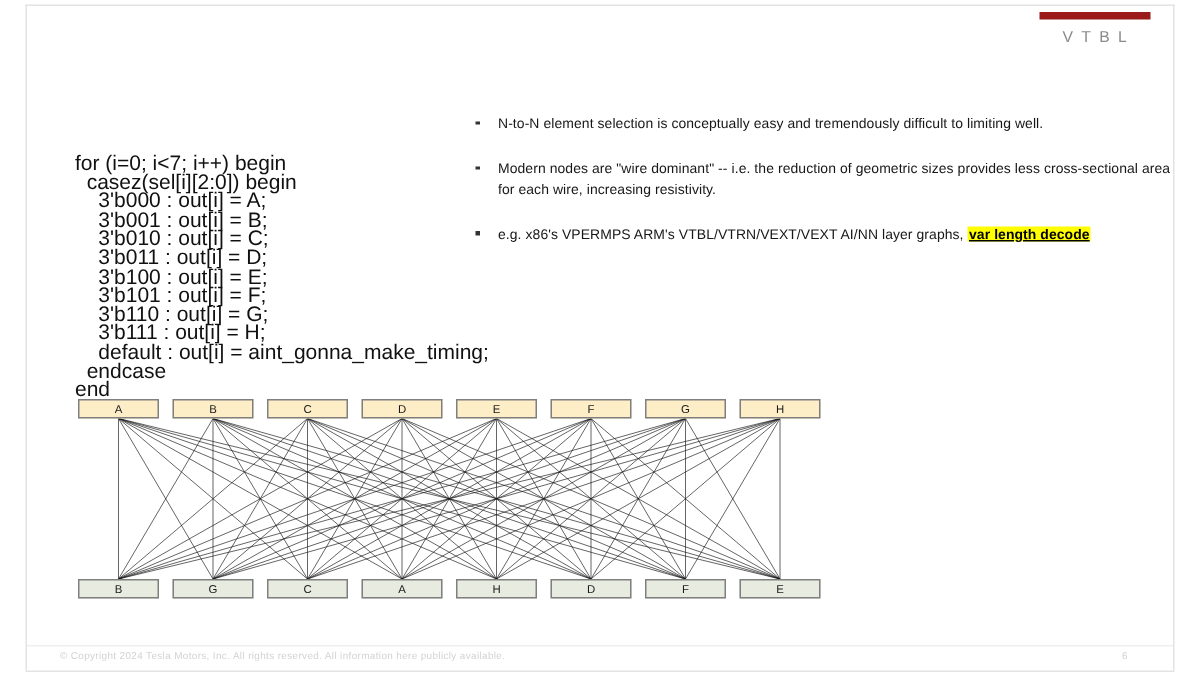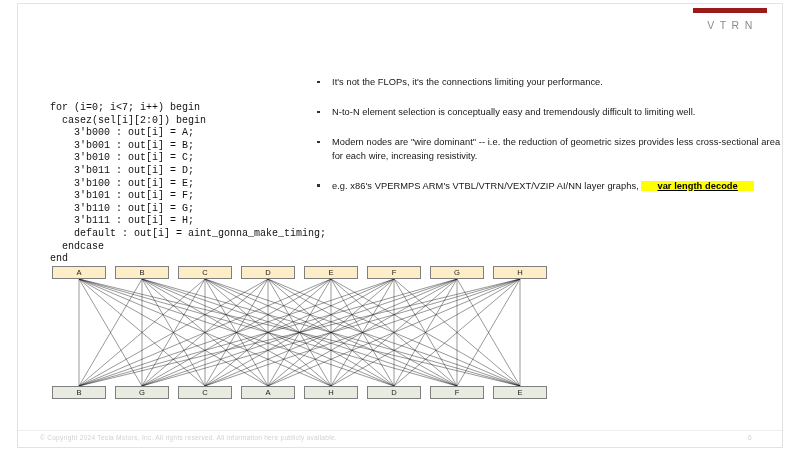--- a/index.html
+++ b/index.html
@@ -33,22 +33,22 @@
   
   .title{
     position:absolute;left:44px;top:28px;
     font-size:19.5px;color:#808080;font-weight:400;
     letter-spacing:0.2px;white-space:nowrap;
   }
 
   
   .code{
     position:absolute;left:50px;top:102px;
-    font-family:Liberation Mono, monospace;
-    font-size:10px;color:#111111;line-height:12.6px;
+    font-family:Liberation Sans, sans-serif;
+    font-size:14px;color:#111111;line-height:12.6px;
     white-space:pre;
   }
 
   
   .bullets{
     position:absolute;left:315px;top:76px;width:475px;
   }
   .bullet{
     position:relative;
     padding-left:17px;
@@ -56,21 +56,21 @@
     font-size:9.3px;color:#161616;
     line-height:13.5px;
     letter-spacing:0.05px;
   }
   .bullet .dot{
     position:absolute;left:2px;top:4.5px;
     width:2.6px;height:2.6px;background:#333;border-radius:0;
   }
   .hl{
     background:#ffff00;color:#000;font-weight:bold;
-    text-decoration:underline;padding:0 16px;
+    text-decoration:underline;padding:0 1px;
   }
 
   
   .diagram{
     position:absolute;left:46px;top:262px;
     width:510px;height:150px;
   }
   .diagram svg{position:absolute;left:0;top:0;}
   .nodebox{
     position:absolute;
@@ -102,50 +102,47 @@
 
 <div class="slide">
 
   <div class="frame-left"></div>
   <div class="frame-right"></div>
   <div class="frame-top"></div>
   <div class="frame-bottom"></div>
 
   <div class="logo">
     <div class="logo-bar"></div>
-    <div class="logo-word">VTRN</div>
+    <div class="logo-word">VTBL</div>
   </div>
 
 
   <div class="code">for (i=0; i&lt;7; i++) begin
   casez(sel[i][2:0]) begin
     3'b000 : out[i] = A;
     3'b001 : out[i] = B;
     3'b010 : out[i] = C;
     3'b011 : out[i] = D;
     3'b100 : out[i] = E;
     3'b101 : out[i] = F;
     3'b110 : out[i] = G;
     3'b111 : out[i] = H;
     default : out[i] = aint_gonna_make_timing;
   endcase
 end</div>
 
   <div class="bullets">
     <div class="bullet">
-      <span class="dot"></span><span>It's not the FLOPs, it's the connections limiting your performance.</span>
-    </div>
-    <div class="bullet">
       <span class="dot"></span><span>N-to-N element selection is conceptually easy and tremendously difficult to limiting well.</span>
     </div>
     <div class="bullet">
       <span class="dot"></span><span>Modern nodes are "wire dominant" -- i.e. the reduction of geometric sizes provides less cross-sectional area for each wire, increasing resistivity.</span>
     </div>
     <div class="bullet">
-      <span class="dot"></span><span>e.g. x86's VPERMPS ARM's VTBL/VTRN/VEXT/VZIP AI/NN layer graphs, </span><span class="hl">var length decode</span>
+      <span class="dot"></span><span>e.g. x86's VPERMPS ARM's VTBL/VTRN/VEXT/VEXT AI/NN layer graphs, </span><span class="hl">var length decode</span>
     </div>
   </div>
 
   <div class="diagram">
     <svg width="510" height="150">
       <g id="edges" stroke="#1a1a1a" stroke-width="0.45" fill="none">
           <line x1="33" y1="17" x2="33" y2="124"></line>
           <line x1="33" y1="17" x2="96" y2="124"></line>
           <line x1="33" y1="17" x2="159" y2="124"></line>
           <line x1="33" y1="17" x2="222" y2="124"></line>

